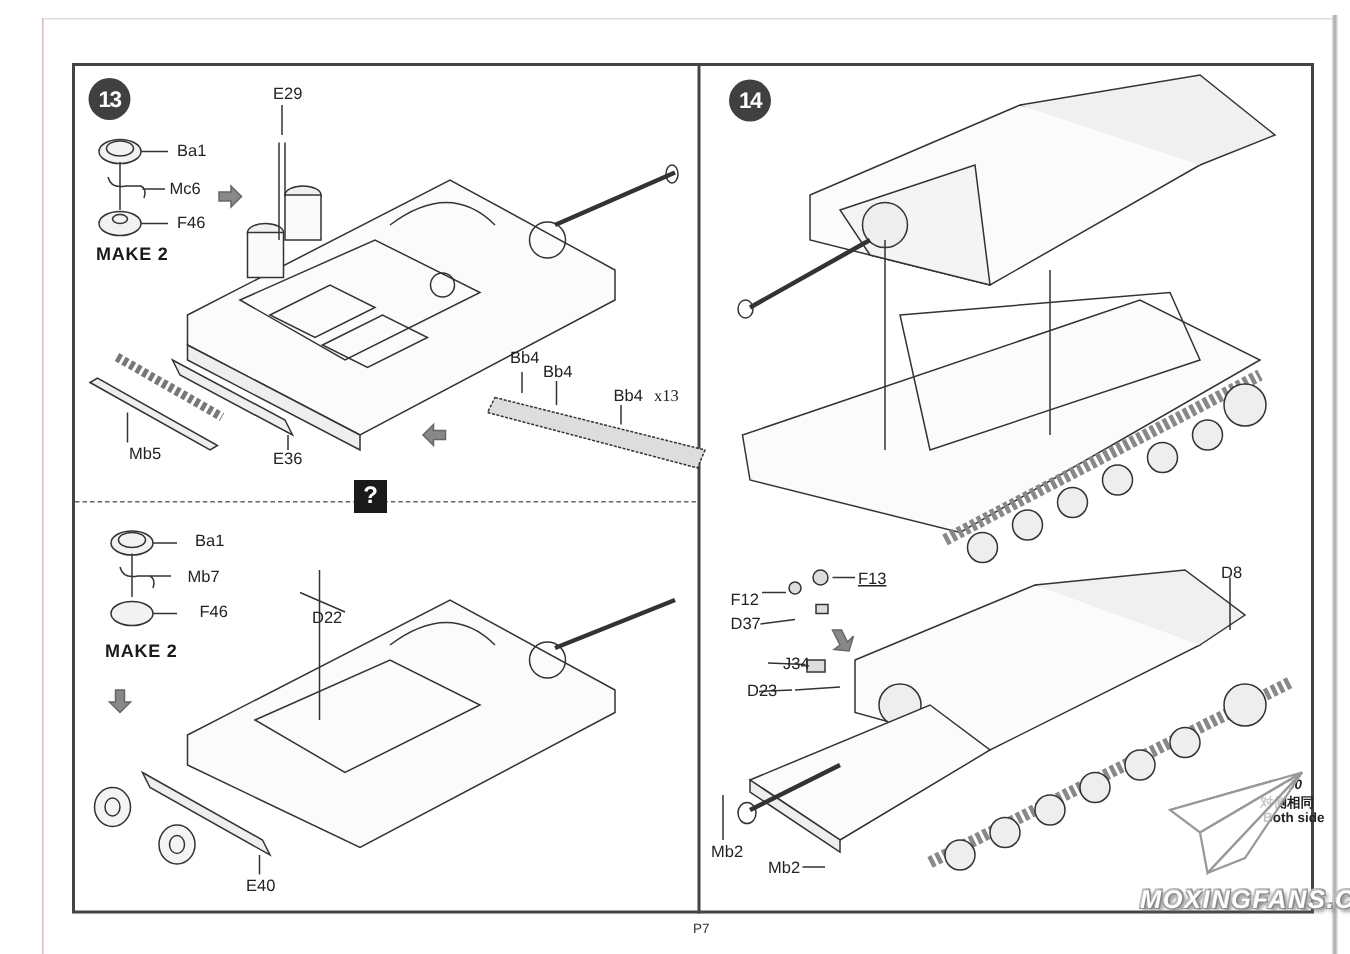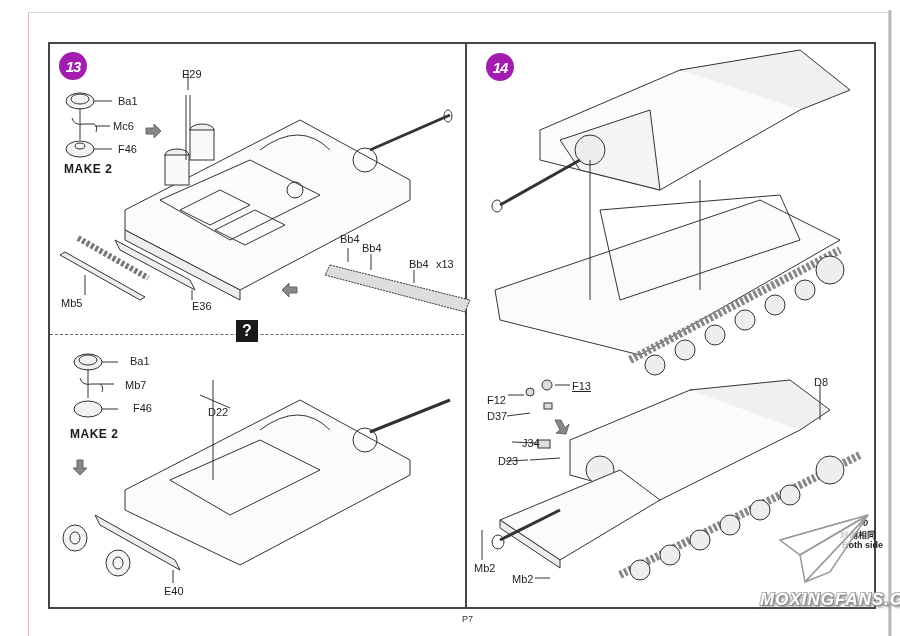--- a/index.html
+++ b/index.html
@@ -2,21 +2,21 @@
 <html><head>
 <meta charset="utf-8">
 <style>
   html,body{margin:0;padding:0;background:#ffffff;}
   body{width:900px;height:636px;position:relative;overflow:hidden;font-family:"Liberation Sans",sans-serif;color:#222;}
   .sheet{position:absolute;left:28px;top:12px;width:862px;height:624px;background:#fff;border-left:1px solid #d8b6c4;border-top:1px solid #ddd;}
   .sheet-edge{position:absolute;left:888px;top:10px;width:4px;height:626px;background:linear-gradient(90deg,#ddd,#aaa,#eee);}
   .frame{position:absolute;left:48px;top:42px;width:828px;height:567px;border:2px solid #444;box-sizing:border-box;}
   .vdivider{position:absolute;left:465px;top:42px;width:2px;height:567px;background:#444;}
   .hdivider{position:absolute;left:50px;top:334px;width:414px;height:0;border-top:1px dashed #666;}
-  .step-badge{position:absolute;width:28px;height:28px;border-radius:50%;background:#a21caf;color:#fff;font-weight:bold;font-size:15px;display:flex;align-items:center;justify-content:center;letter-spacing:-1px;font-style:italic;}
+  .step-badge{position:absolute;width:28px;height:28px;border-radius:50%;background:#404040;color:#fff;font-weight:bold;font-size:15px;display:flex;align-items:center;justify-content:center;letter-spacing:-1px;}
   .qmark{position:absolute;left:236px;top:320px;width:22px;height:22px;background:#1a1a1a;color:#fff;font-weight:bold;font-size:16px;display:flex;align-items:center;justify-content:center;}
   .label{position:absolute;font-size:11px;color:#222;white-space:nowrap;}
   .make{position:absolute;font-weight:bold;font-size:12px;color:#1a1a1a;letter-spacing:0.5px;}
   .page-num{position:absolute;left:462px;top:614px;font-size:9px;color:#333;}
   .watermark{position:absolute;left:760px;top:590px;font-weight:bold;font-size:17px;color:#fff;text-shadow:1px 1px 0 #888,-1px -1px 0 #bbb,1px -1px 0 #999,-1px 1px 0 #999,2px 2px 3px #666;letter-spacing:1px;font-style:italic;}
   .both{position:absolute;font-size:9px;color:#222;font-weight:bold;}
   svg{position:absolute;left:0;top:0;}
 </style>
 </head>
 <body>
@@ -173,27 +173,27 @@
       <path d="M555 420 L561 420 L565 428 L569 424 L566 434 L556 433 L560 430 Z"></path>
     </g>
   </g>
 </svg>
 
 <div class="step-badge" style="left:59px;top:52px;">13</div>
 <div class="label" style="left:118px;top:95px;">Ba1</div>
 <div class="label" style="left:113px;top:120px;">Mc6</div>
 <div class="label" style="left:118px;top:143px;">F46</div>
 <div class="make" style="left:64px;top:162px;">MAKE 2</div>
-<div class="label" style="left:182px;top:68px;">E29</div>
-<div class="label" style="left:61px;top:297px;">Mb5</div>
-<div class="label" style="left:192px;top:300px;">E36</div>
+<div class="label" style="left:182px;top:57px;">E29</div>
+<div class="label" style="left:86px;top:297px;">Mb5</div>
+<div class="label" style="left:182px;top:300px;">E36</div>
 <div class="label" style="left:340px;top:233px;">Bb4</div>
 <div class="label" style="left:362px;top:242px;">Bb4</div>
 <div class="label" style="left:409px;top:258px;">Bb4</div>
-<div class="label" style="left:436px;top:258px;">x13</div>
+<div class="label" style="left:436px;top:258px;font-family:Liberation Serif, serif;">x13</div>
 <div class="qmark">?</div>
 
 <div class="label" style="left:130px;top:355px;">Ba1</div>
 <div class="label" style="left:125px;top:379px;">Mb7</div>
 <div class="label" style="left:133px;top:402px;">F46</div>
 <div class="make" style="left:70px;top:427px;">MAKE 2</div>
 <div class="label" style="left:208px;top:370px;margin-top:36px;">D22</div>
 <div class="label" style="left:164px;top:585px;">E40</div>
 
 <div class="step-badge" style="left:486px;top:53px;">14</div>

